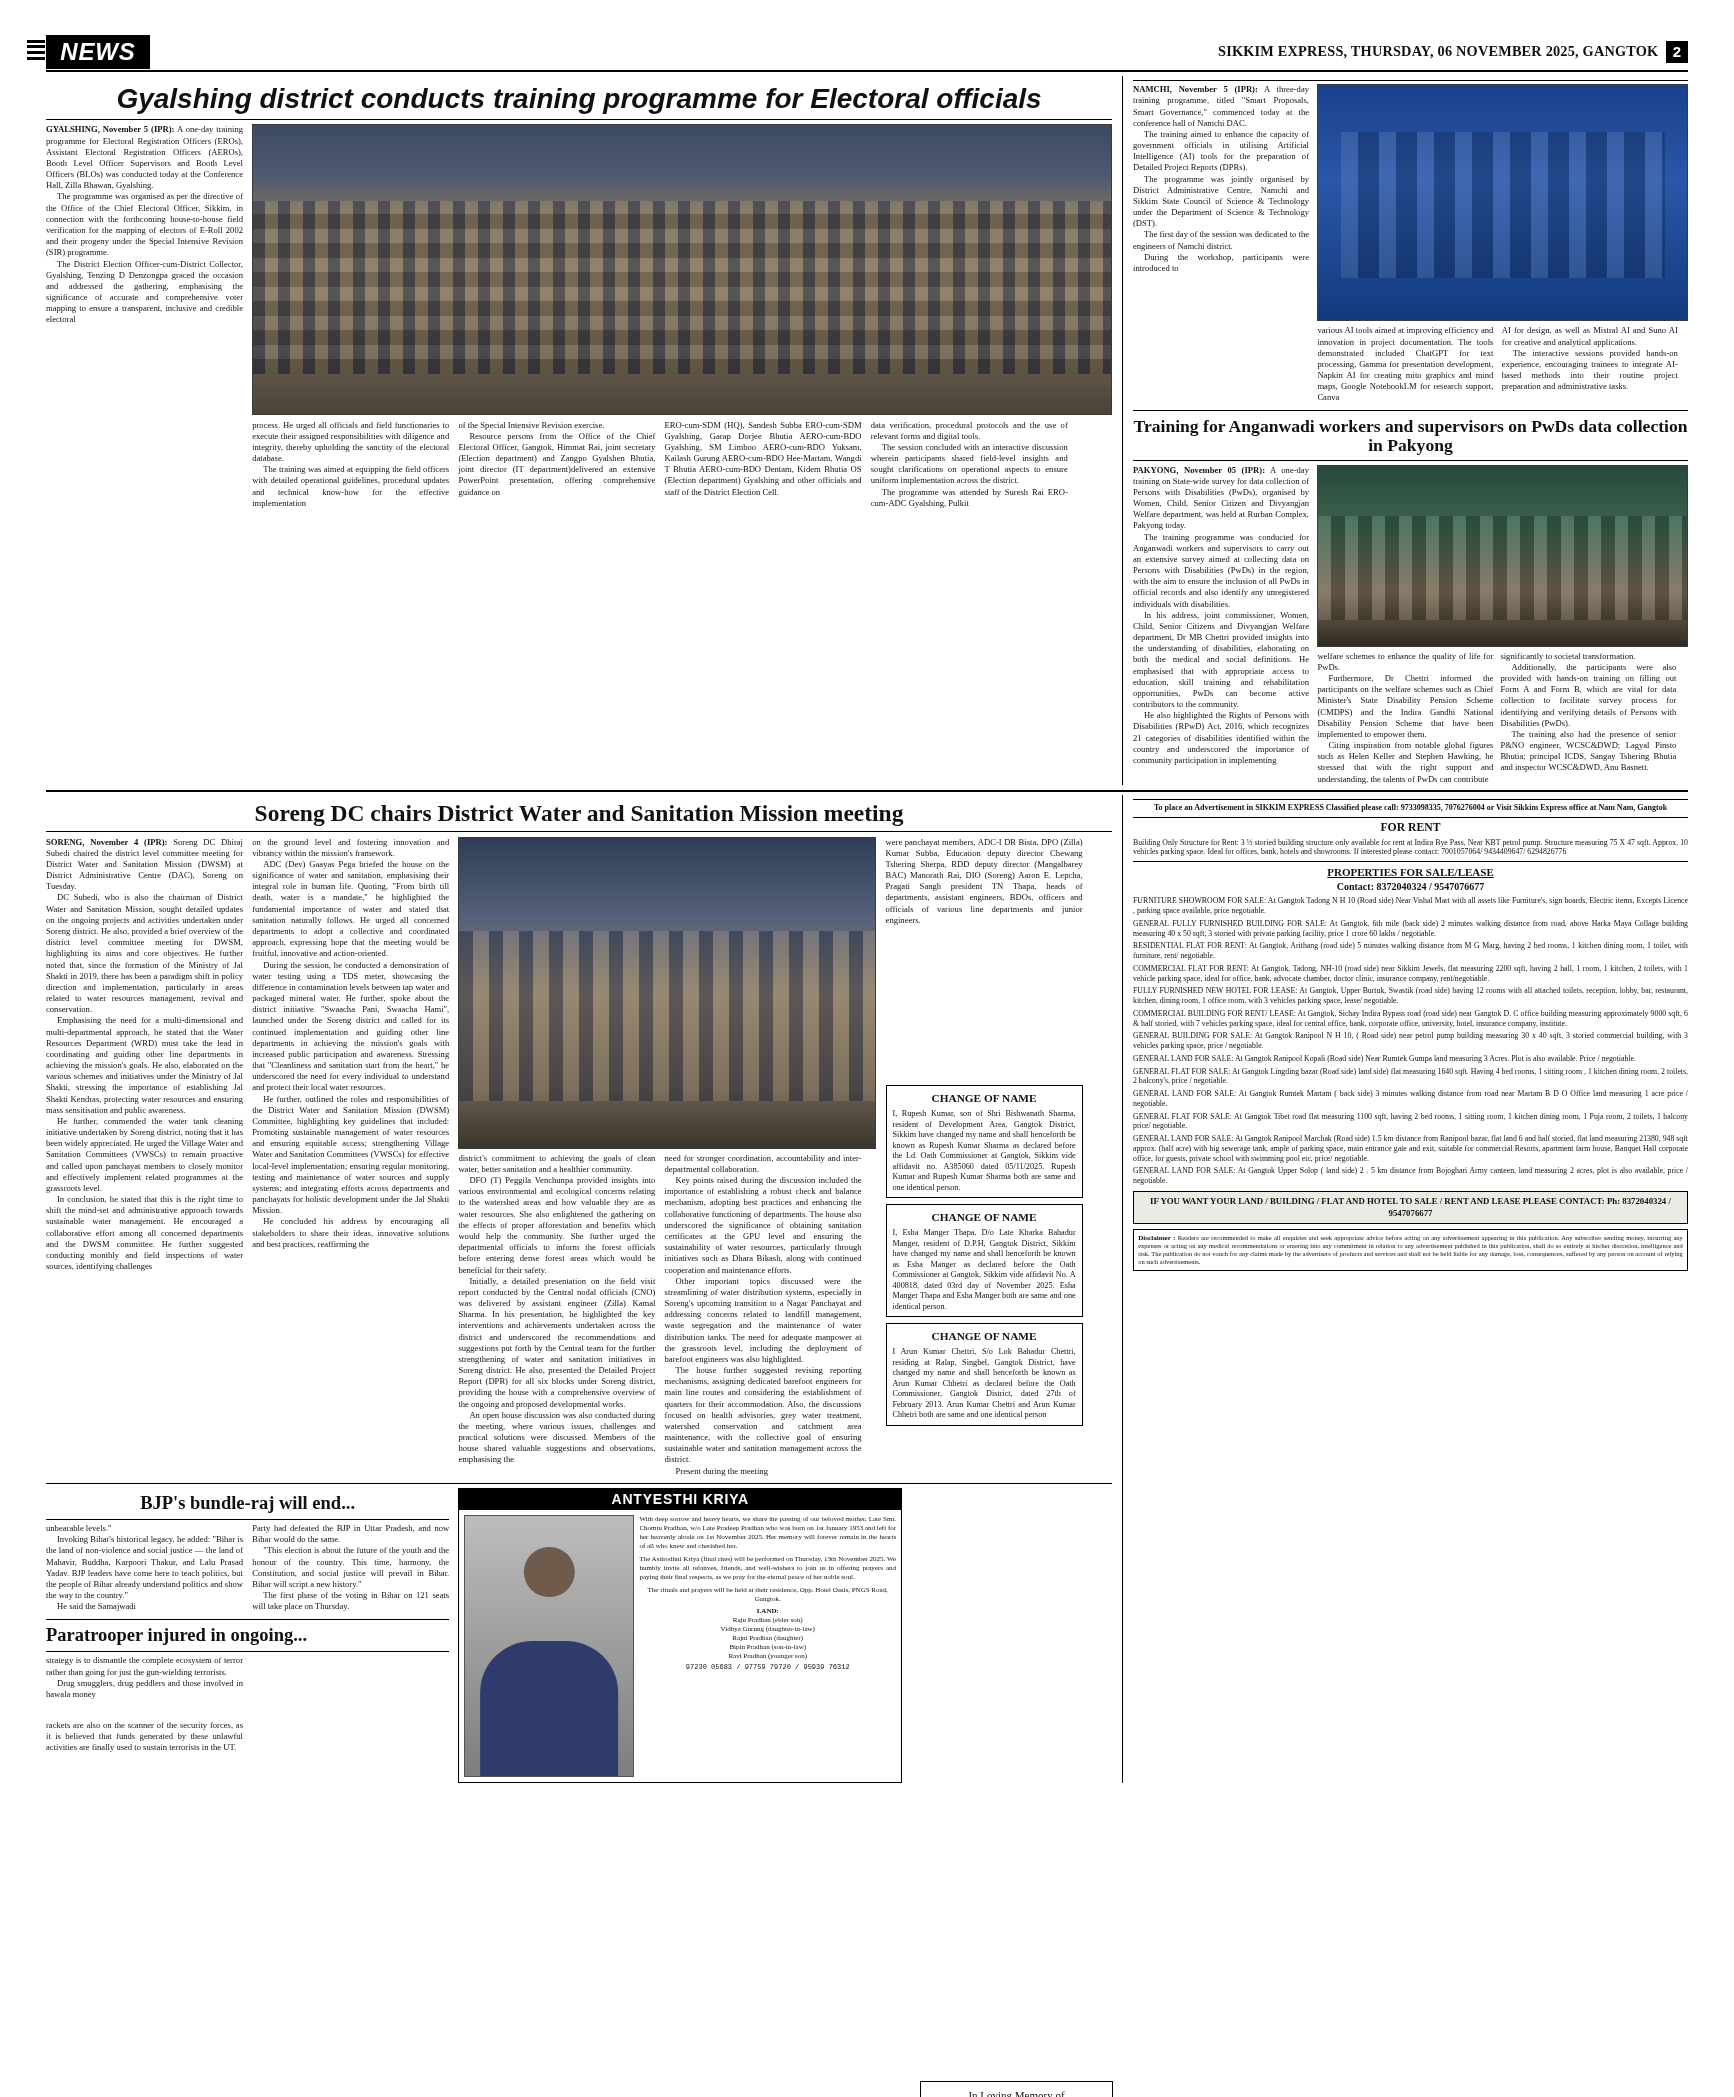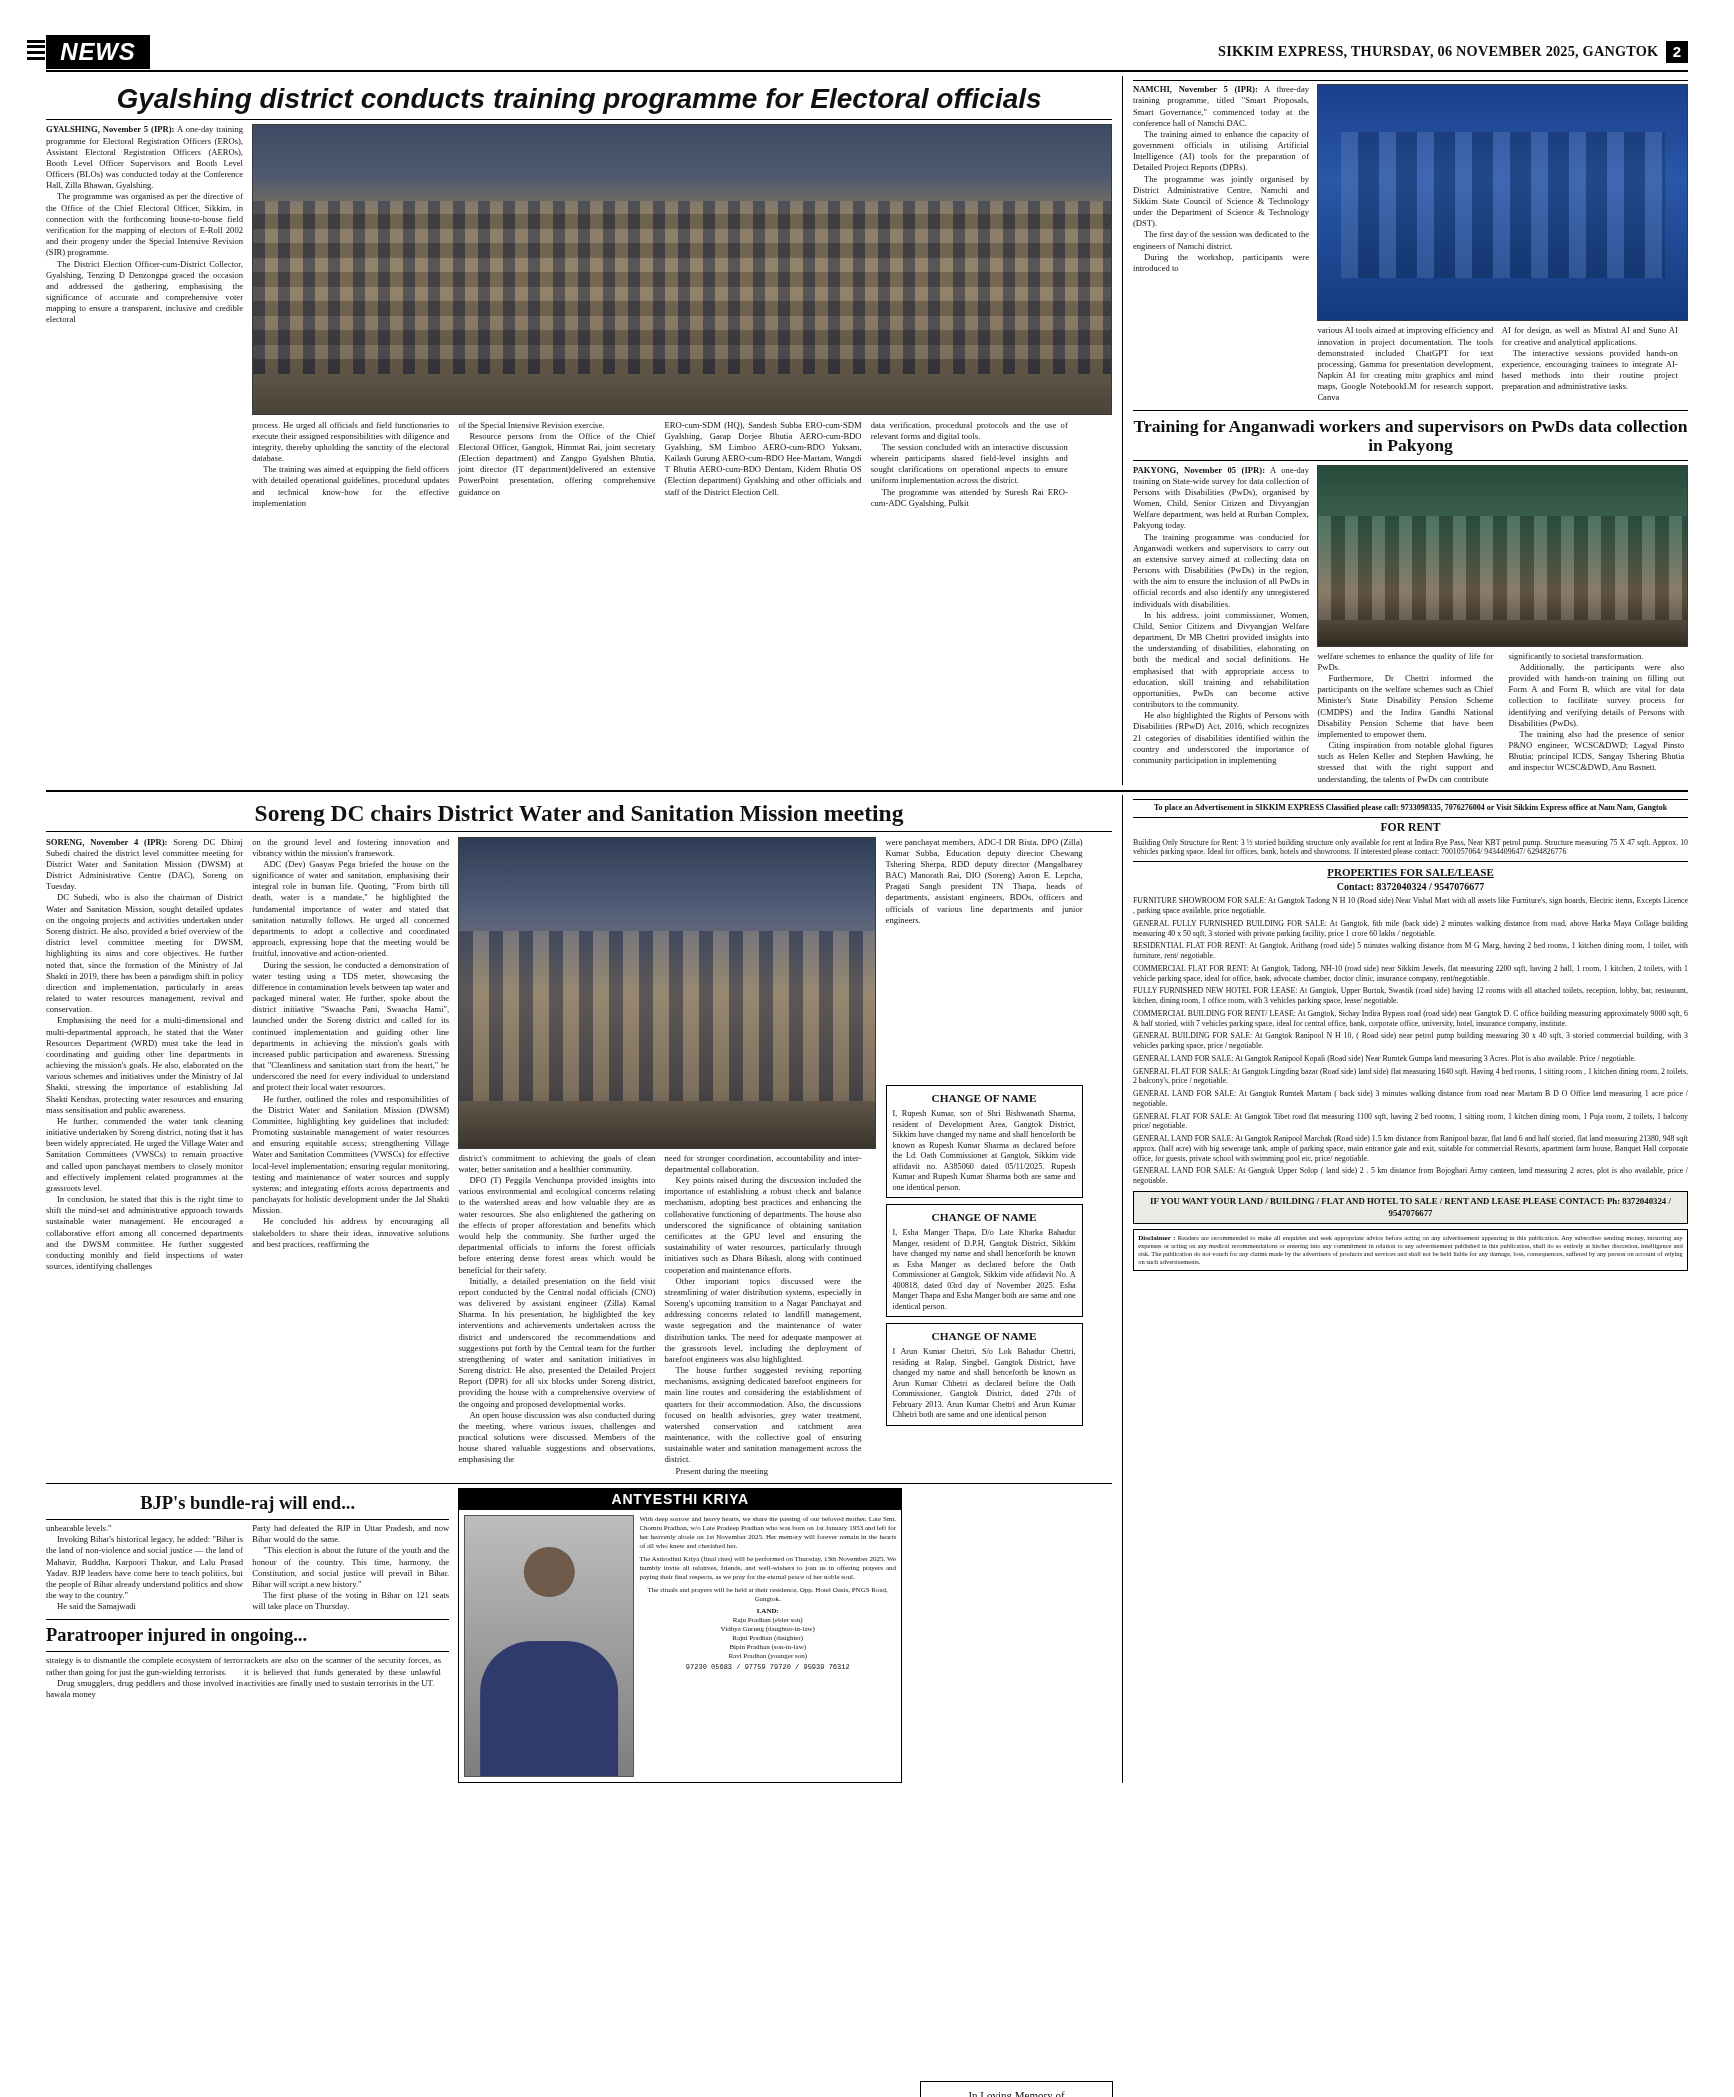--- a/index.html
+++ b/index.html
@@ -172,21 +172,21 @@
       <div class="hr-hair"></div>
       <div style="display:flex;gap:8.4px;">
         <div class="body-txt" style="width:176px;">
           <p style="text-indent:0;"><span class="dateline">PAKYONG, November 05 (IPR):</span> <span>A one-day training on State-wide survey for data collection of Persons with Disabilities (PwDs), organised by Women, Child, Senior Citizen and Divyangjan Welfare department, was held at Rurban Complex, Pakyong today.</span></p>
           <p>The training programme was conducted for Anganwadi workers and supervisors to carry out an extensive survey aimed at collecting data on Persons with Disabilities (PwDs) in the region, with the aim to ensure the inclusion of all PwDs in official records and also identify any unregistered individuals with disabilities.</p>
           <p>In his address, joint commissioner, Women, Child, Senior Citizens and Divyangjan Welfare department, Dr MB Chettri provided insights into the understanding of disabilities, elaborating on both the medical and social definitions. He emphasised that with appropriate access to education, skill training and rehabilitation opportunities, PwDs can become active contributors to the community.</p>
           <p>He also highlighted the Rights of Persons with Disabilities (RPwD) Act, 2016, which recognizes 21 categories of disabilities identified within the country and underscored the importance of community participation in implementing</p>
         </div>
         <div style="flex:1;">
           <div class="photo pwdphoto" style="height:180px;"></div>
-          <div style="display:flex;gap:15px;margin-top:4.2px;">
+          <div style="display:flex;gap:7px;margin-top:4.2px;">
             <div class="body-txt" style="width:176px;">
               <p style="text-indent:0;">welfare schemes to enhance the quality of life for PwDs.</p>
               <p>Furthermore, Dr Chettri informed the participants on the welfare schemes such as Chief Minister's State Disability Pension Scheme (CMDPS) and the Indira Gandhi National Disability Pension Scheme that have been implemented to empower them.</p>
               <p>Citing inspiration from notable global figures such as Helen Keller and Stephen Hawking, he stressed that with the right support and understanding, the talents of PwDs can contribute</p>
             </div>
             <div class="body-txt" style="width:176px;">
               <p style="text-indent:0;">significantly to societal transformation.</p>
               <p>Additionally, the participants were also provided with hands-on training on filling out Form A and Form B, which are vital for data collection to facilitate survey process for identifying and verifying details of Persons with Disabilities (PwDs).</p>
               <p>The training also had the presence of senior P&amp;NO engineer, WCSC&amp;DWD; Lagyal Pinsto Bhutia; principal ICDS, Sangay Tshering Bhutia and inspector WCSC&amp;DWD, Anu Basnett.</p>
             </div>
@@ -270,21 +270,21 @@
             <div class="body-txt" style="width:197px;">
               <p style="text-indent:0;">Party had defeated the BJP in Uttar Pradesh, and now Bihar would do the same.</p>
               <p>"This election is about the future of the youth and the honour of the country. This time, harmony, the Constitution, and social justice will prevail in Bihar. Bihar will script a new history."</p>
               <p>The first phase of the voting in Bihar on 121 seats will take place on Thursday.</p>
             </div>
           </div>
 
           <div class="hr-thin" style="margin-top:6.7px;"></div>
           <h2 class="head2" style="font-size:18.5px;text-align:left;">Paratrooper injured in ongoing...</h2>
           <div class="hr-hair"></div>
-          <div style="display:flex;gap:1px;">
+          <div style="display:flex;gap:20px;flex-direction:column;">
             <div class="body-txt" style="width:197px;">
               <p style="text-indent:0;">strategy is to dismantle the complete ecosystem of terror rather than going for just the gun-wielding terrorists.</p>
               <p>Drug smugglers, drug peddlers and those involved in hawala money</p>
             </div>
             <div class="body-txt" style="width:197px;">
               <p style="text-indent:0;">rackets are also on the scanner of the security forces, as it is believed that funds generated by these unlawful activities are finally used to sustain terrorists in the UT.</p>
             </div>
           </div>
         </div>
 

